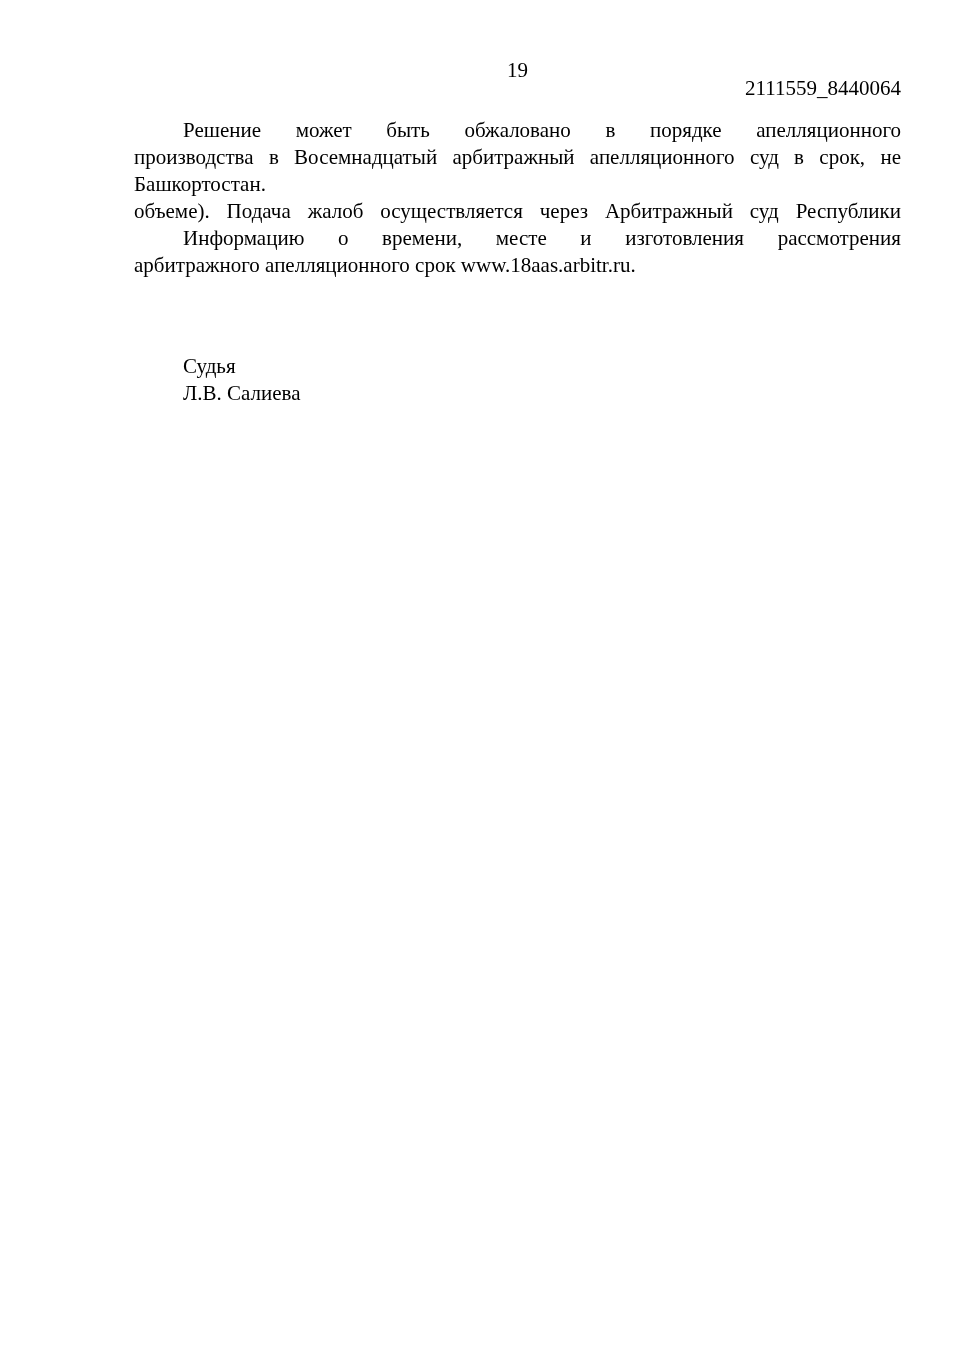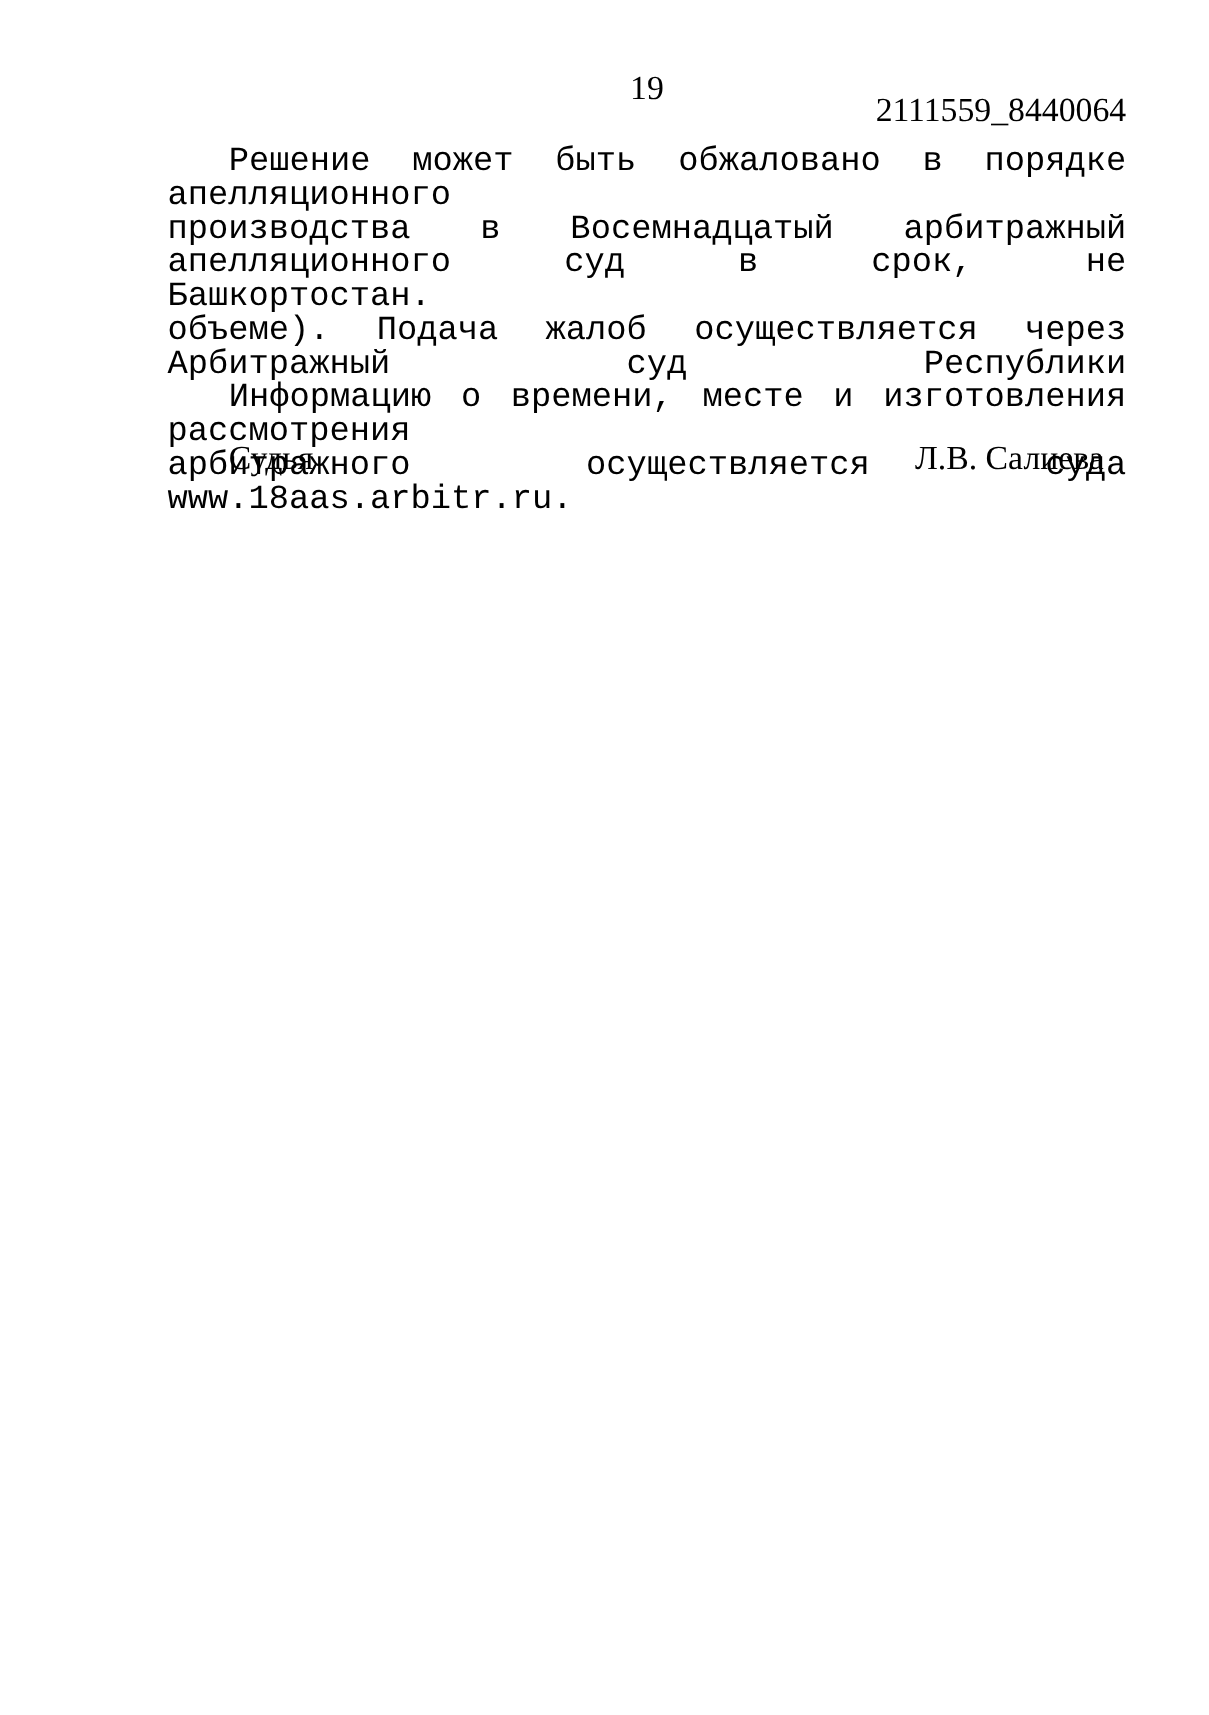--- a/index.html
+++ b/index.html
@@ -6,21 +6,21 @@
     margin: 0;
     padding: 0;
     background: #ffffff;
   }
   .page {
     position: relative;
     width: 967px;
     height: 1372px;
     background: #ffffff;
     font-family: "Liberation Serif", "DejaVu Serif", serif;
-    font-size: 27px;
+    font-size: 21px;
     line-height: 27px;
     color: #000000;
     overflow: hidden;
   }
   .header {
     position: absolute;
     left: 134px;
     right: 66px;
     top: 57px;
     height: 27px;
@@ -42,36 +42,35 @@
     left: 134px;
     width: 767px;
     top: 117px;
   }
   .paragraph {
     margin: 0;
   }
   .line {
     text-align: justify;
     text-align-last: justify;
-    font-family: Liberation Mono, monospace;
   }
   .line.first {
     text-indent: 49px;
   }
   .line.last {
     text-align-last: left;
   }
   .signature {
     position: absolute;
     left: 134px;
-    right: 50px;
+    right: 62px;
     top: 353px;
     display: flex;
-    justify-content: space-between;
     align-items: baseline;
+    flex-direction: column;
   }
   .sig-role {
     margin-left: 49px;
   }
   .sig-name {
     margin-right: 34px;
   }
 </style>
 </head>
 <body>
@@ -84,21 +83,21 @@
 
   <div class="paragraphs">
       <div class="paragraph">
         <div class="line first">Решение может быть обжаловано в порядке апелляционного</div>
         <div class="line">производства в Восемнадцатый арбитражный апелляционного суд в срок, не</div>
         <div class="line last">Башкортостан.</div>
         <div class="line">объеме). Подача жалоб осуществляется через Арбитражный суд Республики</div>
       </div>
       <div class="paragraph">
         <div class="line first">Информацию о времени, месте и изготовления рассмотрения</div>
-        <div class="line last">арбитражного осуществляется суда www.18aas.arbitr.ru.</div>
+        <div class="line last">арбитражного апелляционного срок www.18aas.arbitr.ru.</div>
       </div>
     </div>
 
   <div class="signature">
     <span class="sig-role">Судья</span>
     <span class="sig-name">Л.В. Салиева</span>
   </div>
 </div>
 
 </body></html>

